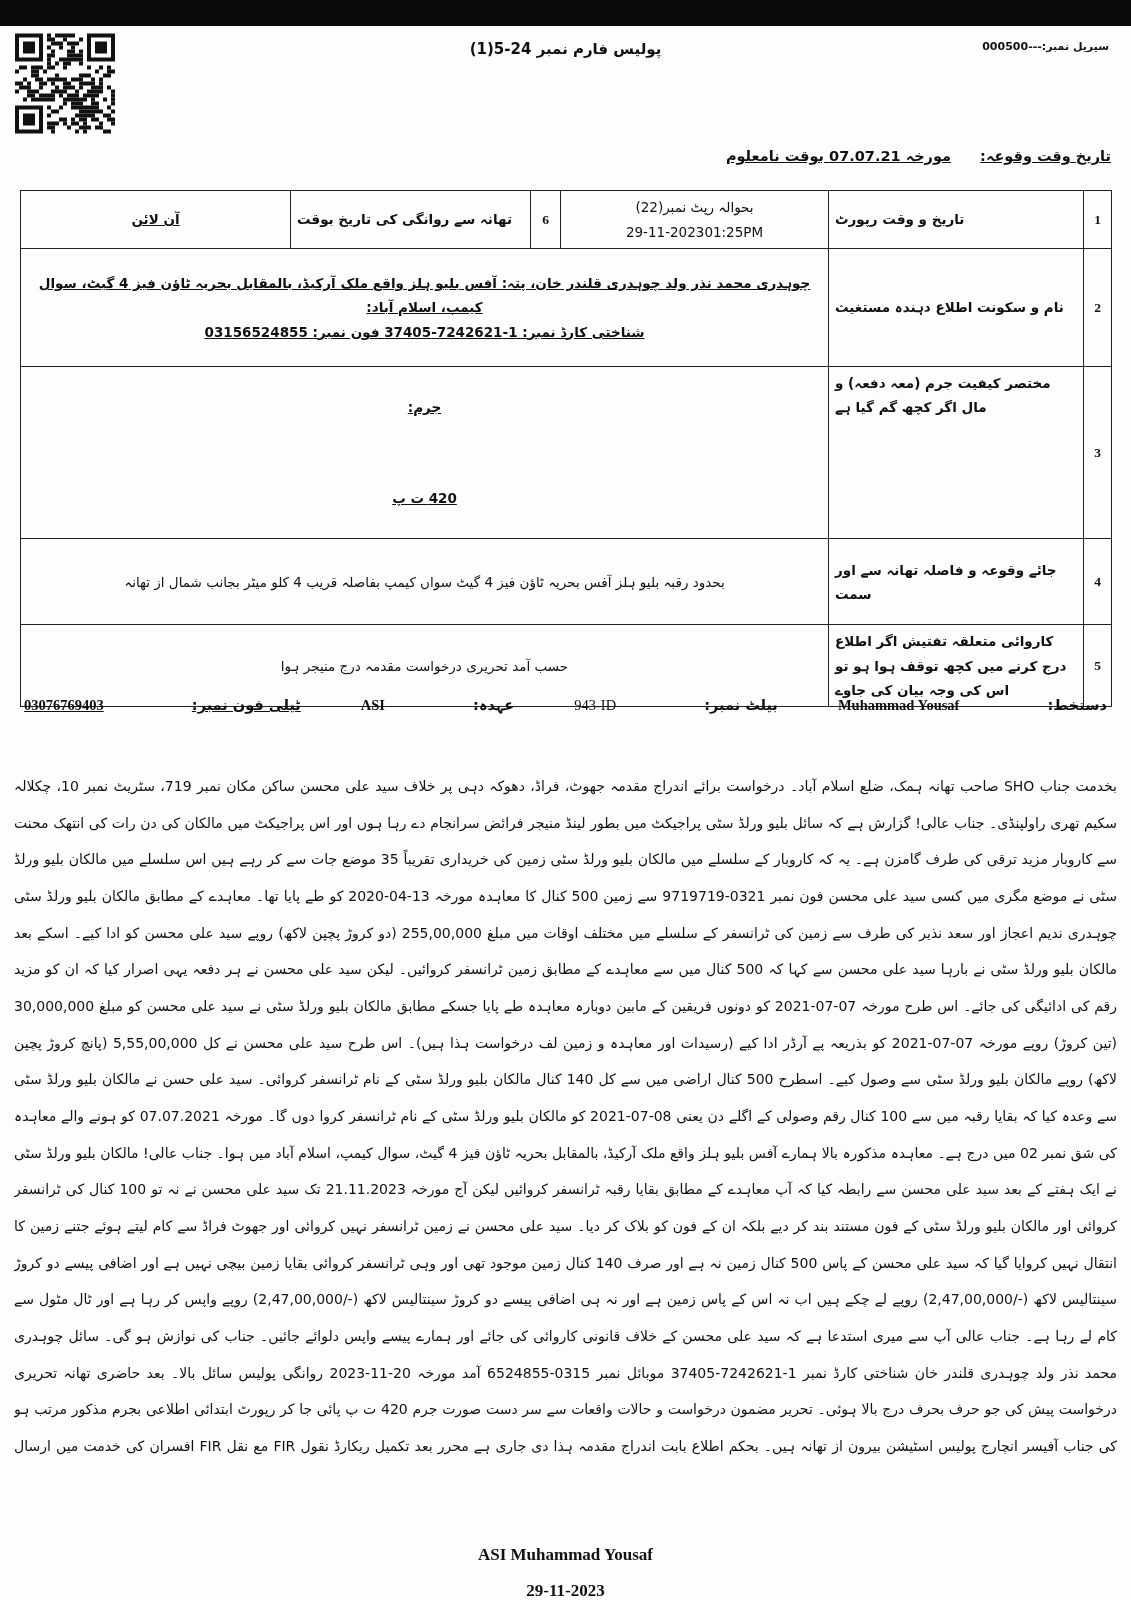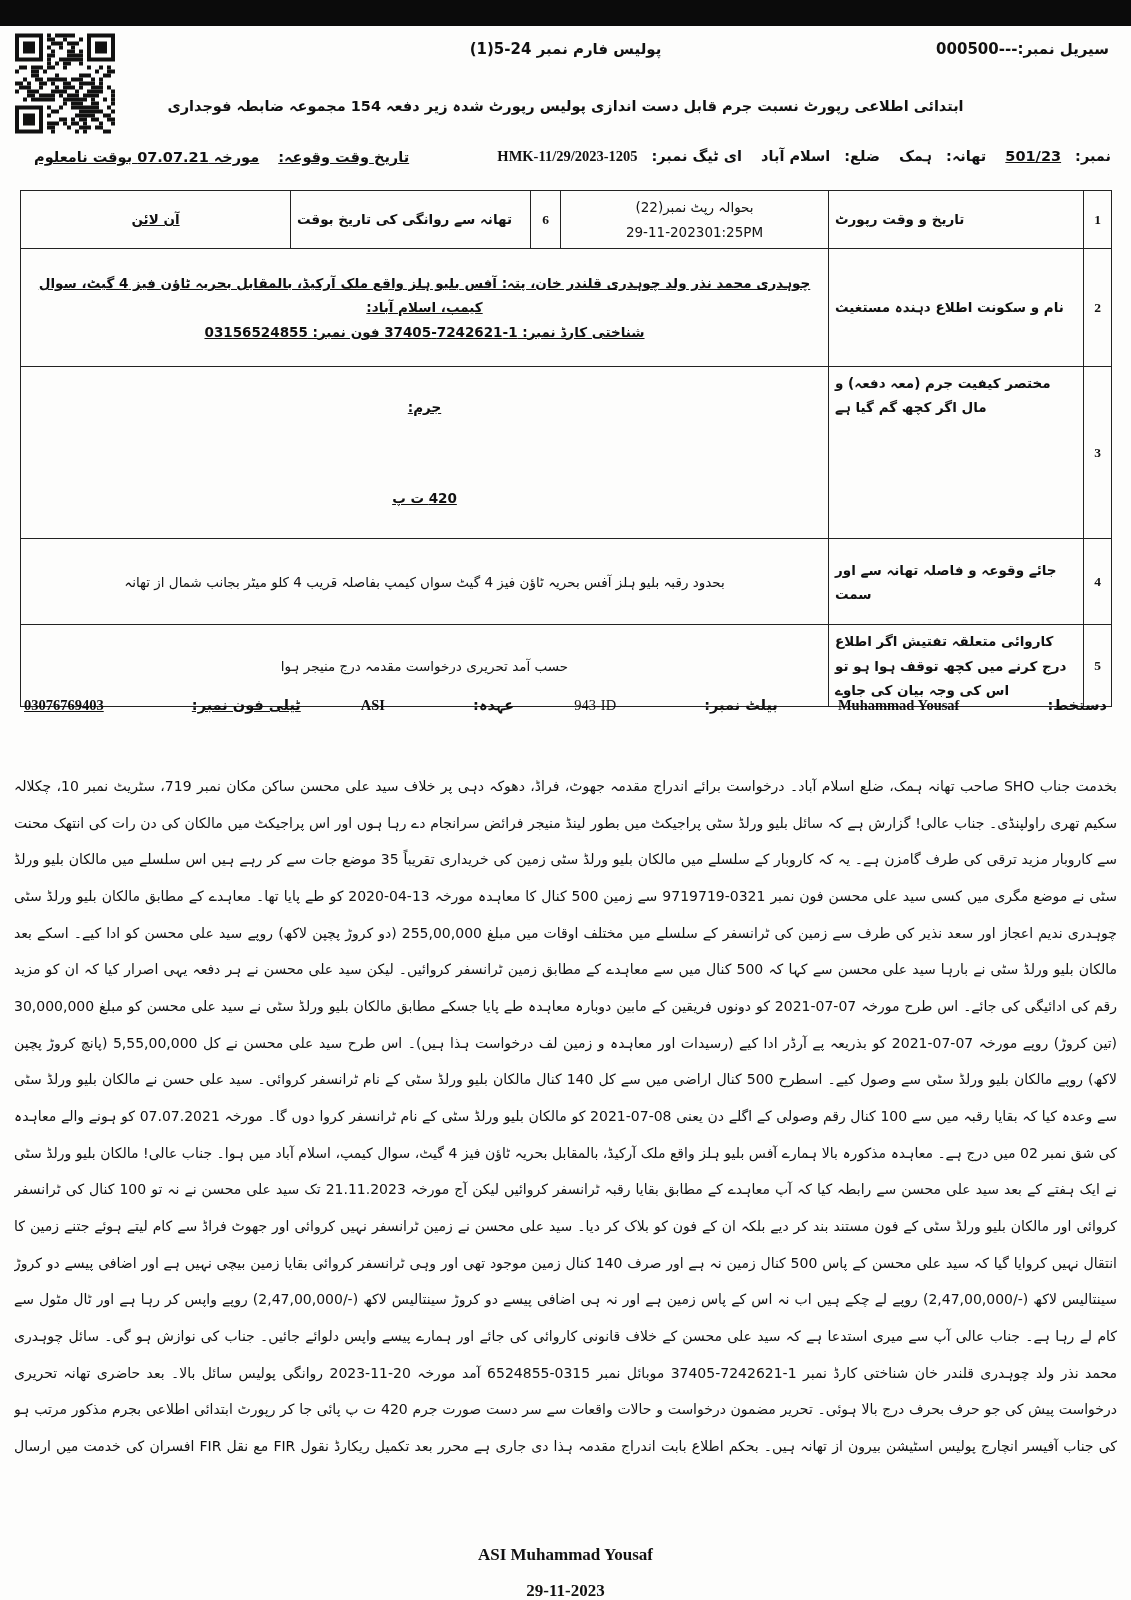--- a/index.html
+++ b/index.html
@@ -11,32 +11,32 @@
   }
   .topbar { position:absolute; top:0; left:0; width:1131px; height:26px; background:#0b0b0b; }
   .latin { font-family:"Liberation Serif","DejaVu Serif",serif; }
   .u { text-decoration:underline; }
   .b { font-weight:bold; }
   .rtl { direction:rtl; unicode-bidi:plaintext; }
 
   .qr-box { position:absolute; left:15px; top:32px; width:100px; height:103px; }
   .qr-box svg { width:100%; height:100%; fill:#111; }
 
-  .serial { position:absolute; top:40px; right:22px; font-size:15px; font-weight:bold; direction:rtl; }
+  .serial { position:absolute; top:40px; right:22px; font-size:11px; font-weight:bold; direction:rtl; }
   .form-no { position:absolute; top:40px; left:50%; transform:translateX(-50%); font-size:15px; font-weight:bold; direction:rtl; }
 
   .doc-title { position:absolute; top:98px; left:0; width:100%; text-align:center; font-size:14.5px; font-weight:bold; direction:rtl; }
 
   .meta-line {
     position:absolute; top:148px; left:20px; right:20px;
     display:flex; flex-direction:row-reverse; justify-content:space-between; align-items:flex-end;
     font-size:14.5px; font-weight:bold;
   }
   .meta-line .grp { direction:rtl; }
-  .meta-line .grp > span { margin-left:14px; }
+  .meta-line .grp > span { margin-left:24px; }
 
   table.fir {
     position:absolute; top:190px; left:20px; width:1091px;
     border-collapse:collapse; direction:rtl; table-layout:fixed;
   }
   table.fir td {
     border:1.4px solid #222; vertical-align:middle;
     font-size:13.5px; padding:4px 6px; overflow:hidden;
   }
   td.no-cell { text-align:center; font-weight:bold; font-size:14px; font-family:"Liberation Serif",serif; }
@@ -294,29 +294,22 @@
         <rect x="76" y="4" width="20" height="20" fill="#fdfdfc"></rect>
         <rect x="80" y="8" width="12" height="12"></rect>
         <rect x="0" y="72" width="28" height="28"></rect>
         <rect x="4" y="76" width="20" height="20" fill="#fdfdfc"></rect>
         <rect x="8" y="80" width="12" height="12"></rect>
       </svg></div>
 
   <div class="serial rtl">سیریل نمبر:---000500</div>
   <div class="form-no rtl">پولیس فارم نمبر 24-5(1)</div>
 
-  <div class="doc-title">ابتدائی اطلاعی رپورٹ نسبت جرم قابل دست اندازی پولیس رپورٹ شدہ زیر دفعہ 154 مجموعہ ضابطہ فوجداری</div>
 
   <div class="meta-line">
-    <span class="grp">
-      <span>نمبر:</span><span class="u">501/23</span>
-      <span>تھانہ:</span><span>ہمک</span>
-      <span>ضلع:</span><span>اسلام آباد</span>
-      <span>ای ٹیگ نمبر:</span><span class="latin">HMK-11/29/2023-1205</span>
-    </span>
     <span class="grp">
       <span class="u">تاریخ وقت وقوعہ:</span>
       <span class="u">مورخہ 07.07.21 بوقت نامعلوم</span>
     </span>
   </div>
 
   <table class="fir">
     <colgroup>
       <col style="width:28px">
         <col style="width:255px">

